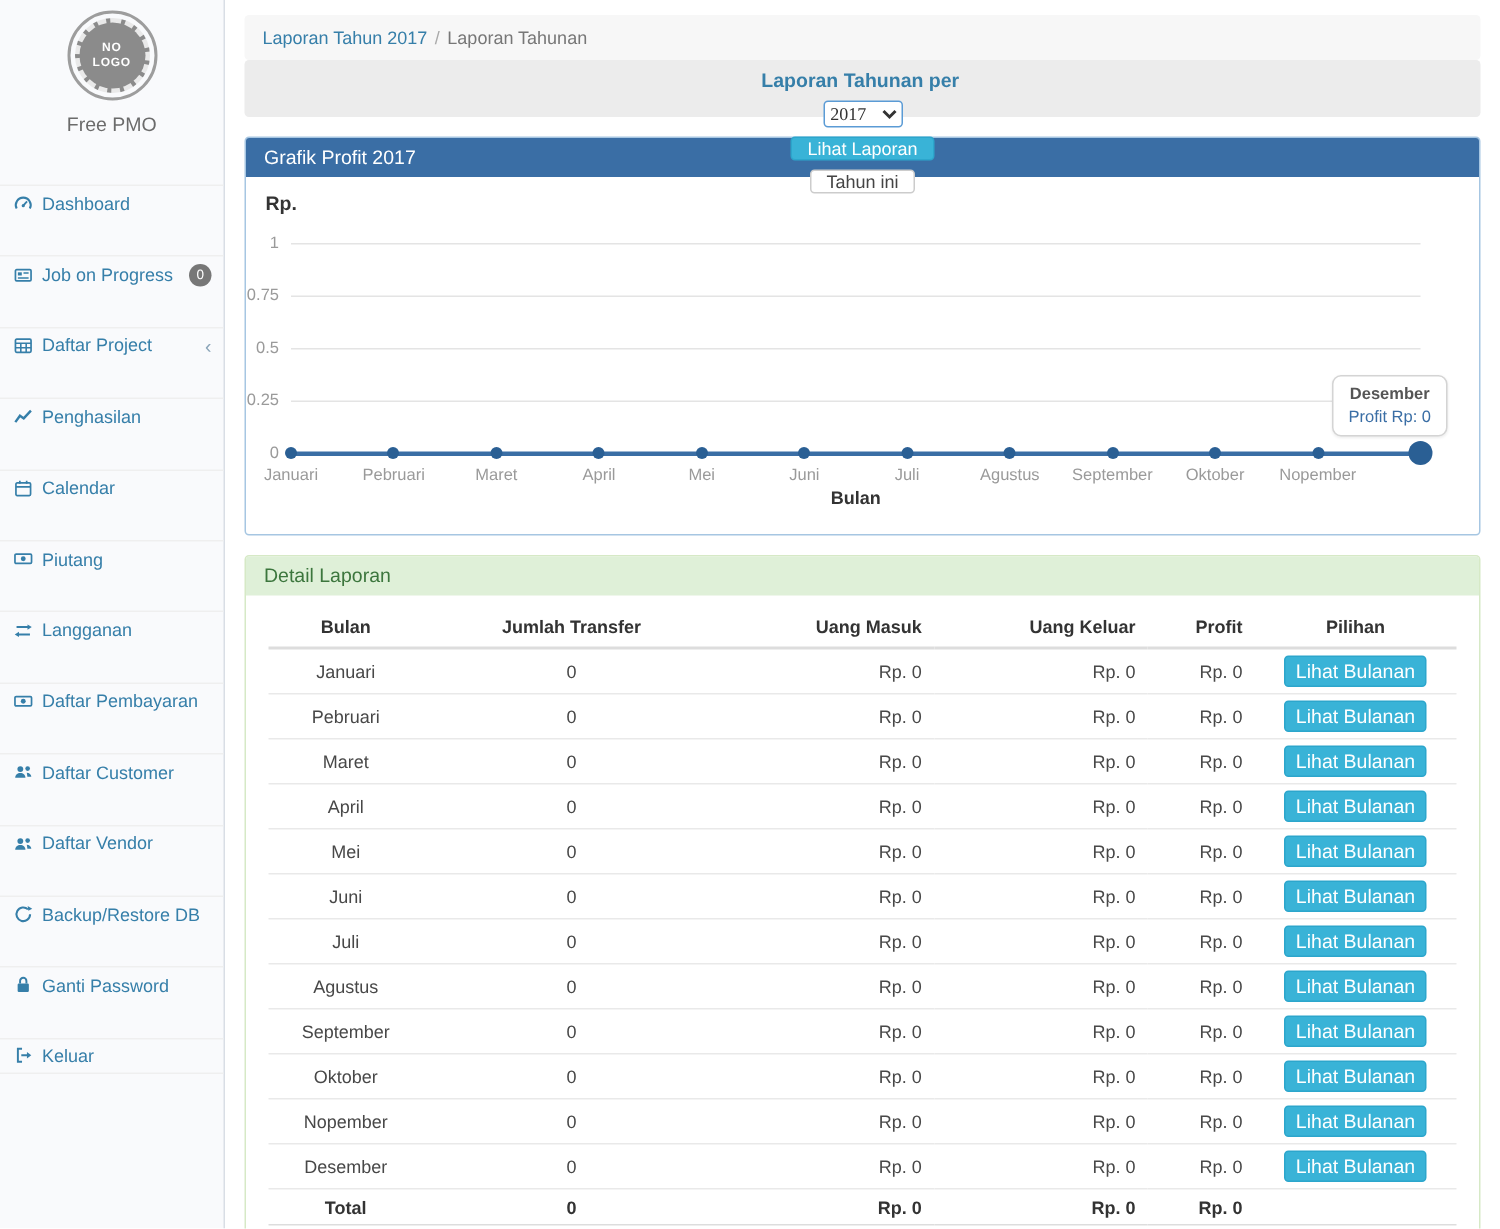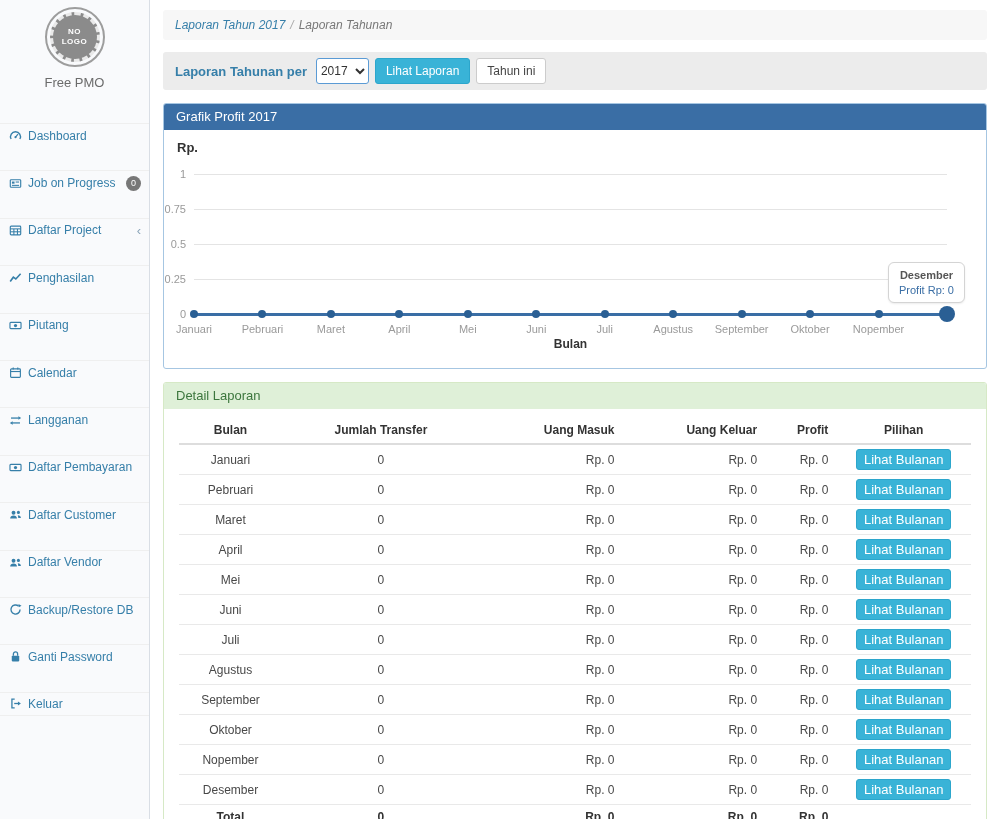--- a/index.html
+++ b/index.html
@@ -44,35 +44,35 @@
     font-size: 9px; line-height: 15px; text-align: center; padding: 0 4px;
   }
   .nav-chevron { margin-left: auto; color: #8aa4b8; font-size: 13px; line-height: 13px; }
 
   
   .main { flex: 1; display: flex; flex-direction: column; height: 819px; background: #fff; }
   .content { padding: 10px 13px 0; }
 
   .breadcrumb-box {
     background: #f7f7f7; border-radius: 3px;
-    padding: 8px 12px; margin-bottom: 12px; font-size: 12px; color: #777; font-style: italic;
+    padding: 8px 12px; font-size: 12px; color: #777;
   }
   .breadcrumb-box a { color: #367fa9; text-decoration: none; cursor: pointer; }
   .bc-sep { margin: 0 5px; color: #aaa; }
 
   .filter-box {
     background: #ececec; border-radius: 3px; height: 38px;
     padding: 6px 12px; margin-bottom: 13px;
-    display: flex; align-items: center; gap: 6px;
+    display: flex; align-items: center; gap: 6px; flex-direction: column;
   }
   .filter-label { font-weight: bold; color: #367fa9; font-size: 13px; margin-right: 3px; }
   .year-select {
     height: 26px; width: 53px; font-size: 12px; color: #333;
     border: 1px solid #5b9bd5; border-radius: 3px; background: #fff;
-    font-family: Liberation Sans, sans-serif;
+    font-family: Liberation Serif, serif;
   }
   .btn { height: 26px; padding: 0 10px; font-size: 12px; border-radius: 3px; cursor: pointer;
          font-family: "Liberation Sans", sans-serif; }
   .btn-info { background: #39b3d7; border: 1px solid #2ca6cc; color: #fff; }
   .btn-default { background: #fff; border: 1px solid #ccc; color: #444; }
 
   
   .panel { border-radius: 3px; margin-bottom: 13px; background: #fff; }
   .panel-heading { padding: 5px 12px; font-size: 13px; height: 26px; border-radius: 2px 2px 0 0; }
   .chart-panel { border: 1px solid #a6c6e2; }
@@ -169,34 +169,34 @@
 
       <div class="nav-item">
         <svg class="icn" viewBox="0 0 16 16">
           <polyline points="1.5,12.8 5.3,7.6 8.4,9.8 14.3,3.4" fill="none" stroke="currentColor" stroke-width="2"></polyline>
         </svg>
         <span>Penghasilan</span>
       </div>
 
       <div class="nav-item">
         <svg class="icn" viewBox="0 0 16 16">
-          <rect x="1.2" y="4.2" width="13.6" height="7.6" rx="1" fill="none" stroke="currentColor" stroke-width="1.4"></rect>
-          <circle cx="8" cy="8" r="2" fill="currentColor"></circle>
-        </svg>
-        <span>Piutang</span>
-      </div>
-
-      <div class="nav-item">
-        <svg class="icn" viewBox="0 0 16 16">
           <rect x="2" y="3.6" width="12" height="10.4" rx="1" fill="none" stroke="currentColor" stroke-width="1.4"></rect>
           <line x1="2" y1="6.8" x2="14" y2="6.8" stroke="currentColor" stroke-width="1.4"></line>
           <line x1="5.2" y1="1.8" x2="5.2" y2="4.4" stroke="currentColor" stroke-width="1.4"></line>
           <line x1="10.8" y1="1.8" x2="10.8" y2="4.4" stroke="currentColor" stroke-width="1.4"></line>
         </svg>
         <span>Calendar</span>
+      </div>
+
+      <div class="nav-item">
+        <svg class="icn" viewBox="0 0 16 16">
+          <rect x="1.2" y="4.2" width="13.6" height="7.6" rx="1" fill="none" stroke="currentColor" stroke-width="1.4"></rect>
+          <circle cx="8" cy="8" r="2" fill="currentColor"></circle>
+        </svg>
+        <span>Piutang</span>
       </div>
 
       <div class="nav-item">
         <svg class="icn" viewBox="0 0 16 16">
           <line x1="2.5" y1="5" x2="12" y2="5" stroke="currentColor" stroke-width="1.6"></line>
           <polygon points="11.5,2.8 15,5 11.5,7.2" fill="currentColor"></polygon>
           <line x1="13.5" y1="11" x2="4" y2="11" stroke="currentColor" stroke-width="1.6"></line>
           <polygon points="4.5,8.8 1,11 4.5,13.2" fill="currentColor"></polygon>
         </svg>
         <span>Langganan</span>

